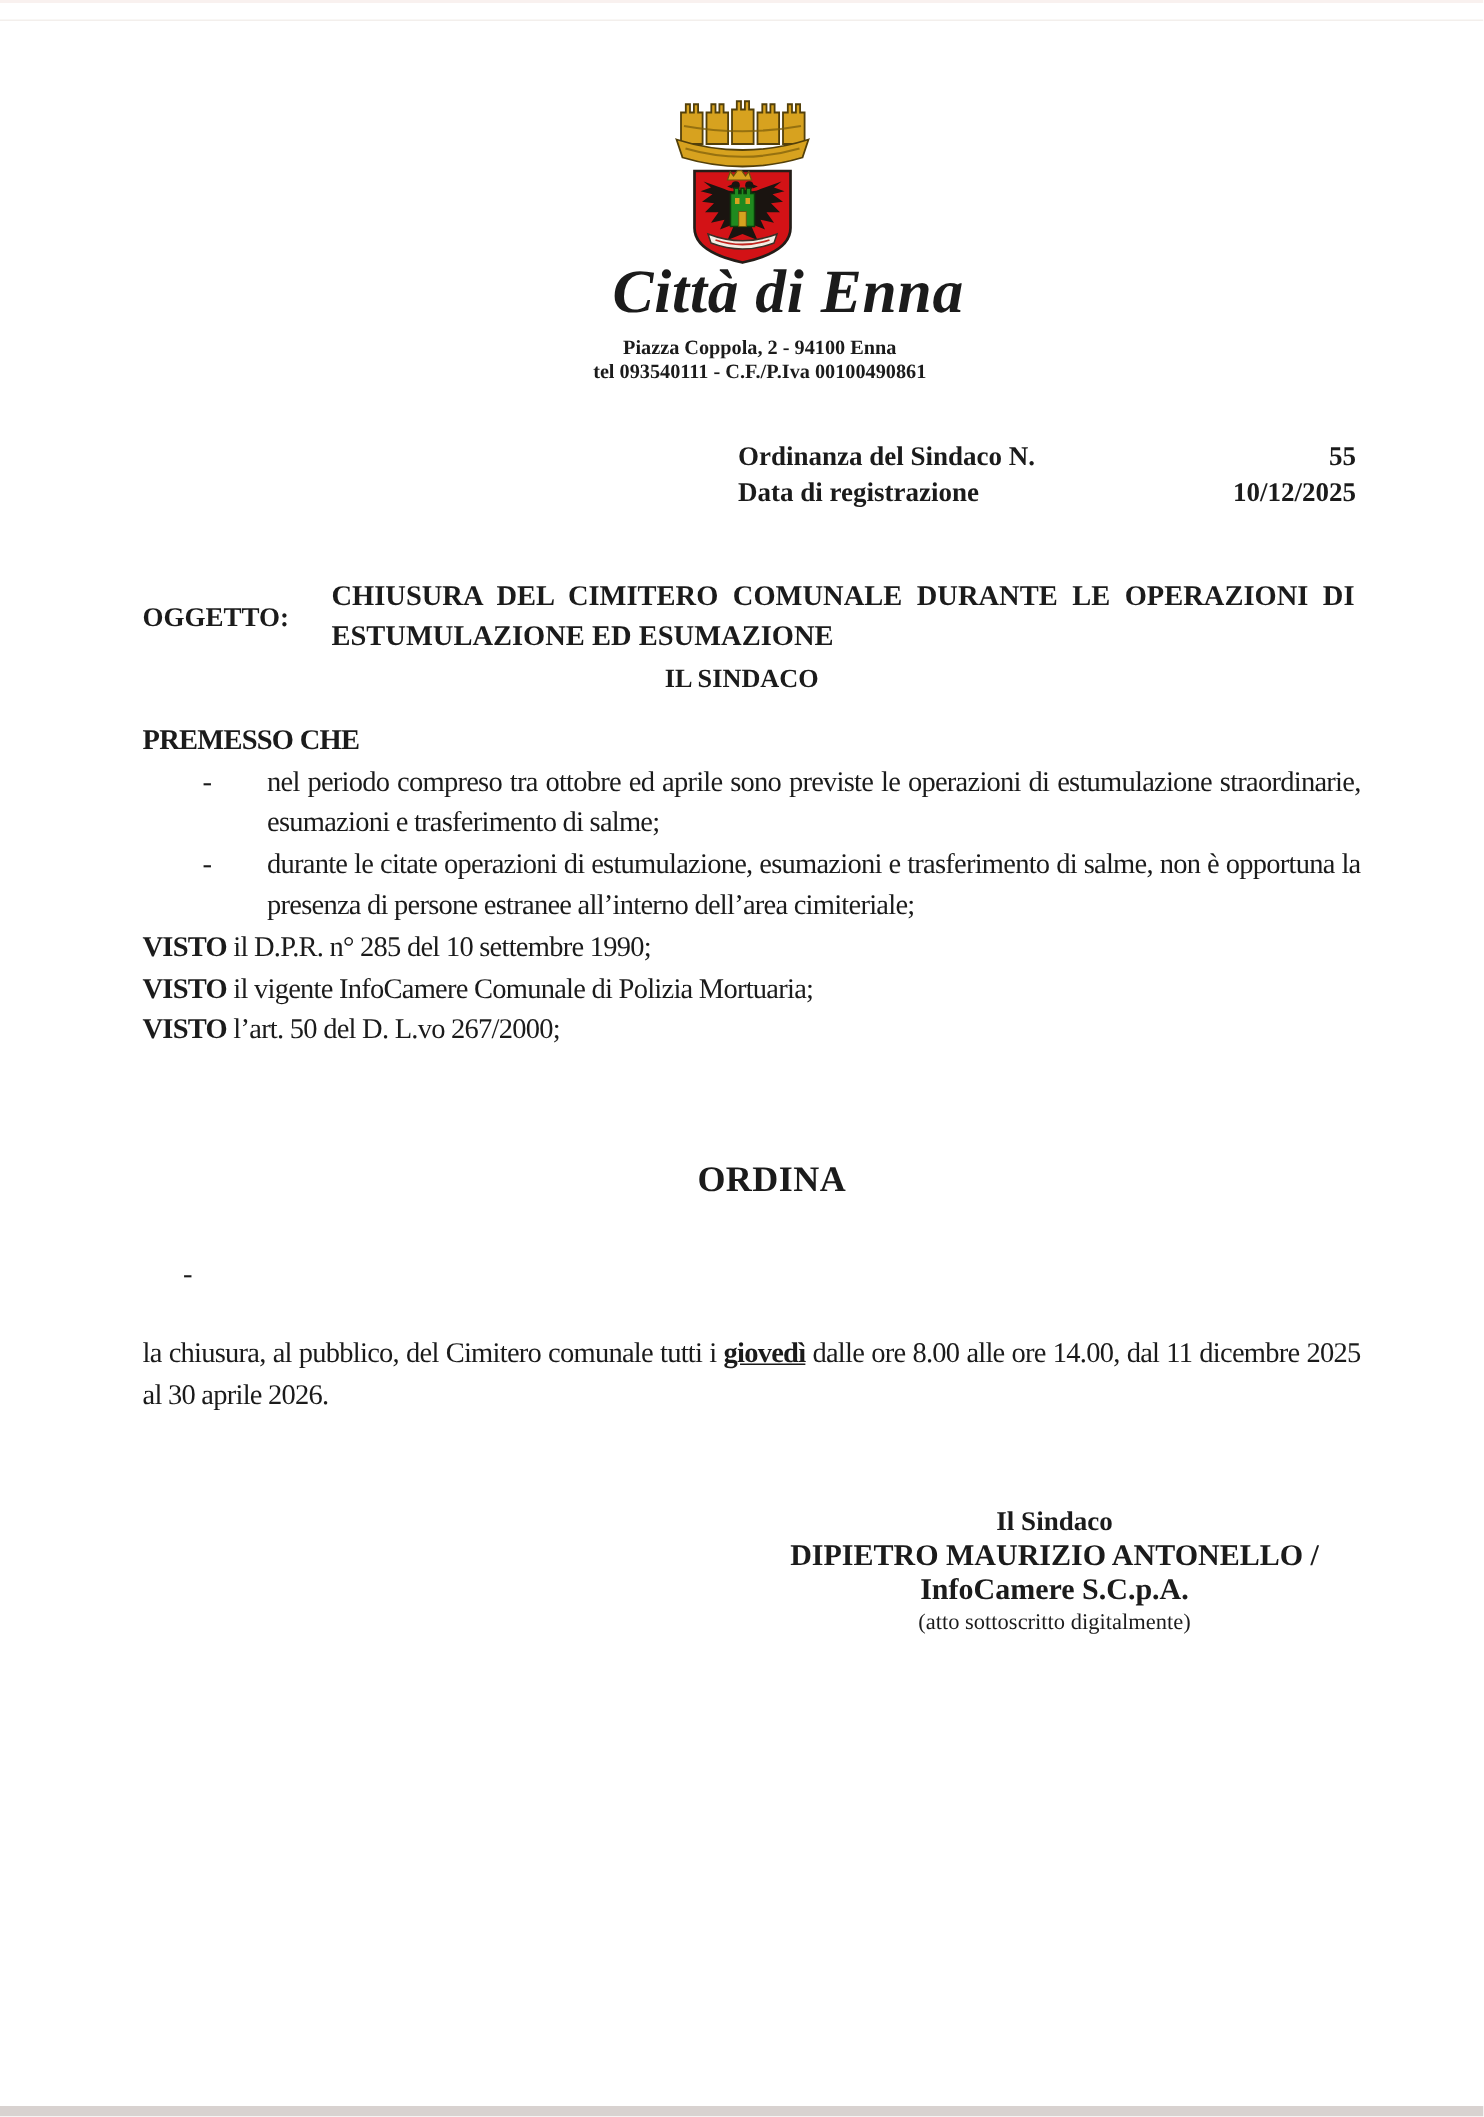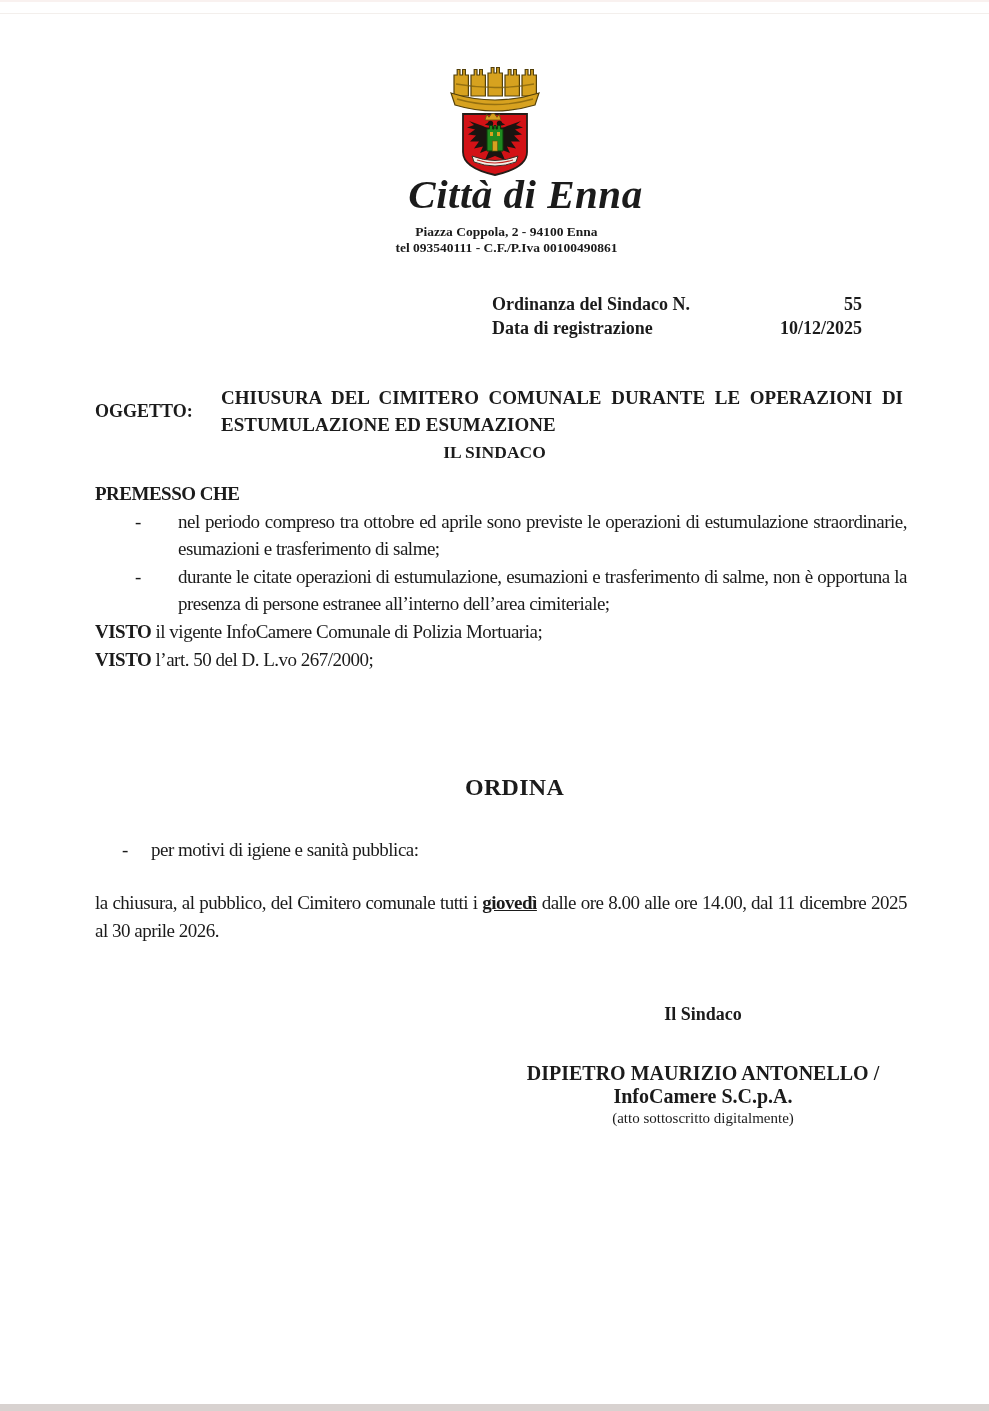--- a/index.html
+++ b/index.html
@@ -19,21 +19,21 @@
   #city-title {
     top:170px; left:0; width:100%; text-align:center;
     font-size:41px; font-weight:bold; font-style:italic; letter-spacing:0.5px;margin-left:31px;
   }
   #address-block {
     top:224px; left:12px; width:100%; text-align:center;
     font-size:13.5px; line-height:15.5px; font-weight:bold; 
   }
 
   #registration { left:492px; top:292px; font-size:18px; line-height:24px; font-weight:bold; }
-  .reg-row { display:flex; }
+  .reg-row { display:flex;gap:42px; }
   .reg-label { width:252px; }
   .reg-value { width:118px; text-align:right; }
 
   #subject-row { left:95px; top:384px; width:812px; display:flex; align-items:center; }
   #subject-label { flex:none; width:126px; font-size:18px; font-weight:bold; }
   #subject-text {
     width:682px; font-size:19px; font-weight:bold; line-height:27px;
     text-align:justify;
   }
 
@@ -50,21 +50,21 @@
   #ordina-heading { top:774px; left:0; width:100%; text-align:center; font-size:24px; font-weight:bold; letter-spacing:0.3px;padding-left:20px; }
 
   #motivi-row { left:95px; top:839px; width:812px; display:flex; font-size:19px; }
   #motivi-row .dash { flex:none; width:29px; margin-left:27px; }
 
   #closing-par { left:95px; top:889px; width:812px; font-size:19px; line-height:27.6px; text-align:justify; }
   .em-underline { font-weight:bold; text-decoration:underline; }
 
   #signature-block { left:483px; top:1003px; width:440px; text-align:center; }
   #sig-role { font-size:18px; font-weight:bold; line-height:22px; }
-  #sig-name { font-size:20px; font-weight:bold; line-height:24px;margin-top:36px; }
+  #sig-name { font-size:20px; font-weight:bold; line-height:24px; }
   #sig-org  { font-size:20px; font-weight:bold; line-height:23px; }
   #sig-note { font-size:15px; line-height:20px; }
 </style>
 </head>
 <body>
 
 <div class="abs" id="top-edge-line"></div>
 <div class="abs" id="top-faint-rule"></div>
 
 <div class="abs" id="crest">
@@ -130,29 +130,29 @@
   <div class="list-item">
     <span class="dash">-</span>
     <span class="li-text">nel periodo compreso tra ottobre ed aprile sono previste le operazioni di estumulazione straordinarie, esumazioni e trasferimento di salme;</span>
   </div>
   <div class="list-item">
     <span class="dash">-</span>
     <span class="li-text">durante le citate operazioni di estumulazione, esumazioni e trasferimento di salme, non è opportuna la presenza di persone estranee all’interno dell’area cimiteriale;</span>
   </div>
 
 
+  <div><span class="bold">VISTO</span><span> il D.P.R. n° 285 del 10 settembre 1990;</span></div>
   <div><span class="bold">VISTO</span><span> il vigente InfoCamere Comunale di Polizia Mortuaria;</span></div>
   <div><span class="bold">VISTO</span><span> l’art. 50 del D. L.vo 267/2000;</span></div>
 </div>
 
 <div class="abs" id="ordina-heading">ORDINA</div>
 
 <div class="abs doc-text" id="motivi-row">
   <span class="dash">-</span>
-  <span>per motivi di igiene e sanità pubblica:</span>
 </div>
 
 <div class="abs doc-text" id="closing-par"><span>la chiusura, al pubblico, del Cimitero comunale tutti i </span><span class="em-underline">giovedì</span><span> dalle ore 8.00 alle ore 14.00, dal 11 dicembre 2025 al 30 aprile 2026.</span></div>
 
 <div class="abs" id="signature-block">
   <div id="sig-role">Il Sindaco</div>
   <div id="sig-name">DIPIETRO MAURIZIO ANTONELLO /</div>
   <div id="sig-org">InfoCamere S.C.p.A.</div>
   <div id="sig-note">(atto sottoscritto digitalmente)</div>
 </div>

